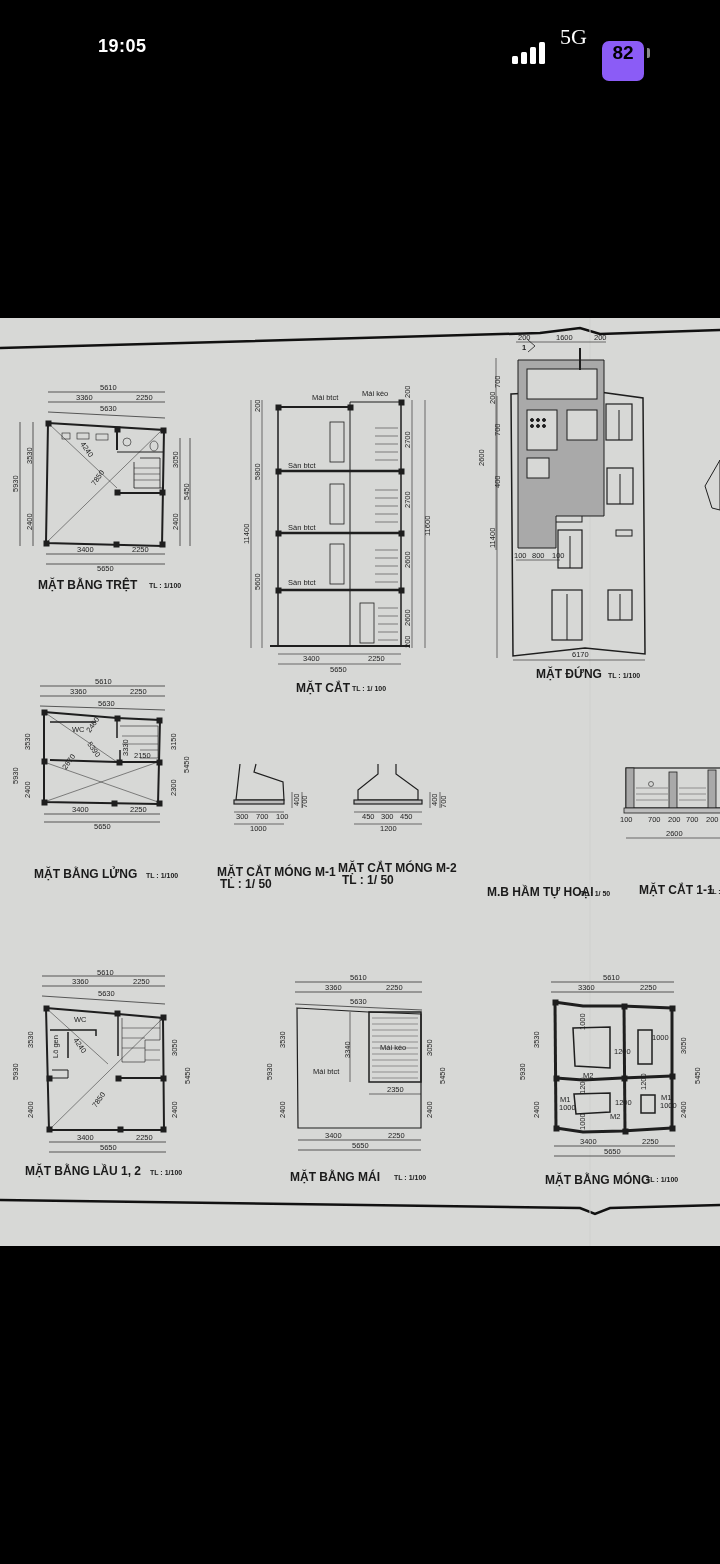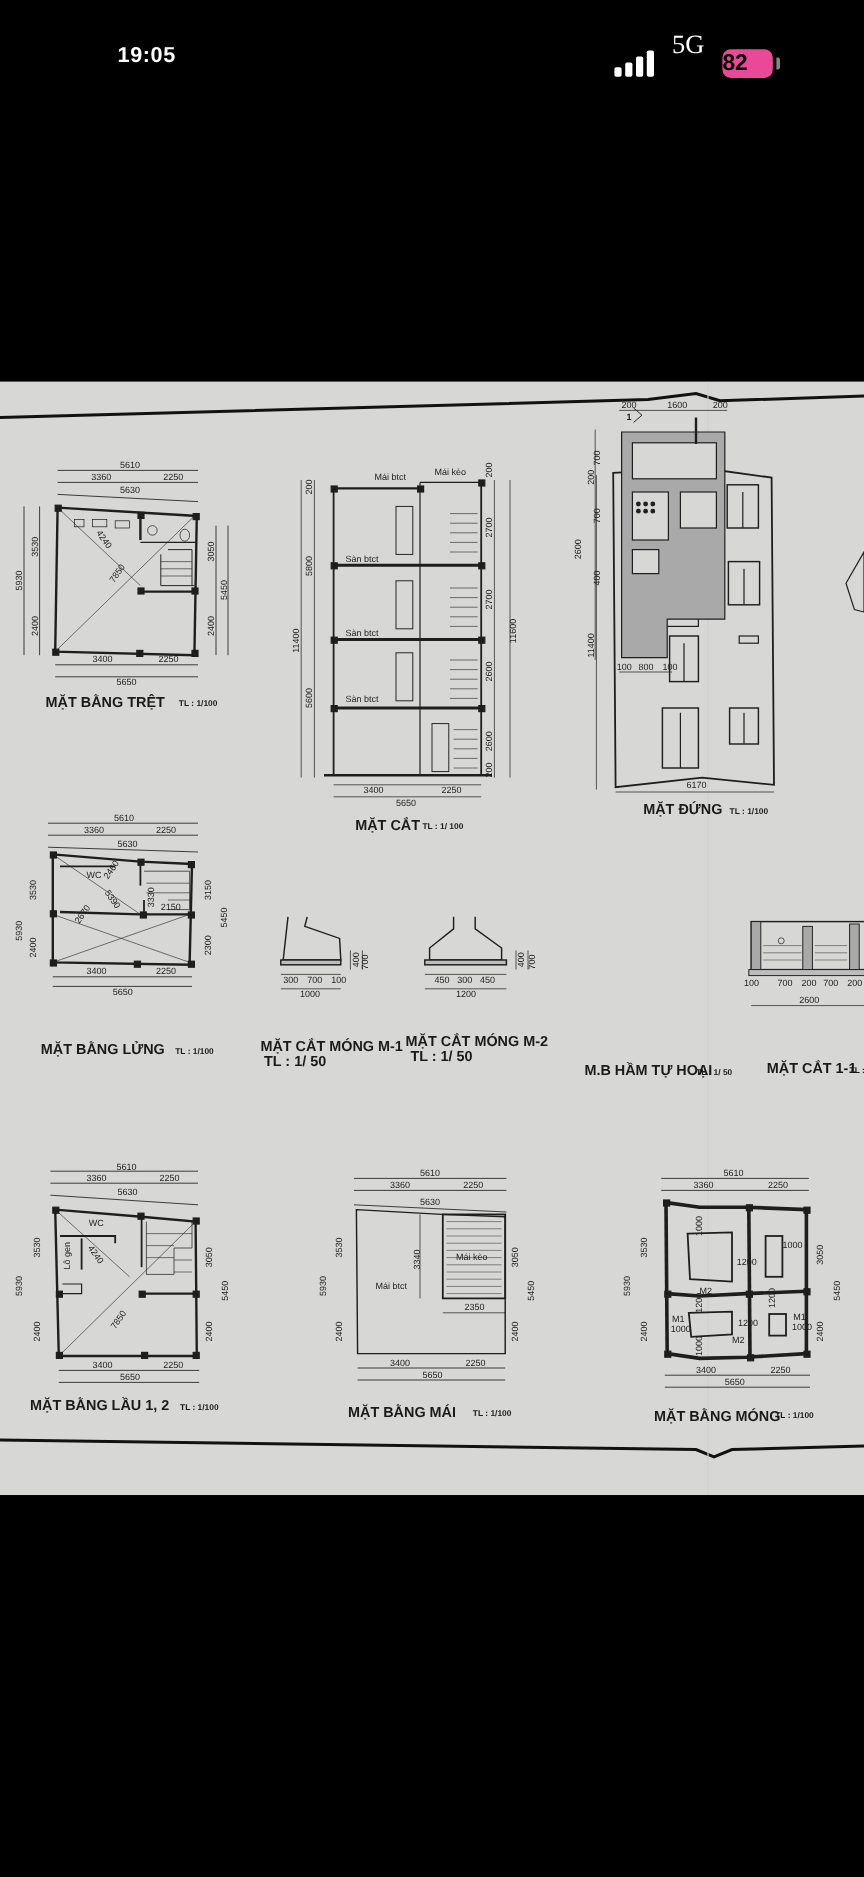--- a/index.html
+++ b/index.html
@@ -2,21 +2,21 @@
 <html><head>
 <meta charset="utf-8">
 <style>
   html,body{margin:0;padding:0;background:#000;}
   body{width:720px;height:1564px;position:relative;overflow:hidden;font-family:"Liberation Sans",sans-serif;}
   .status-bar{position:absolute;left:0;top:0;width:720px;height:110px;background:#000;color:#fff;}
   .time{position:absolute;left:98px;top:36px;font-size:18px;font-weight:600;letter-spacing:0.5px;font-family:"Liberation Sans",sans-serif;}
   .signal{position:absolute;left:512px;top:42px;width:36px;height:22px;}
   .signal span{position:absolute;bottom:0;width:6px;background:#fff;border-radius:1.5px;}
   .net{position:absolute;left:560px;top:24px;font-size:22px;font-family:Liberation Serif, serif;}
-  .battery{position:absolute;left:602px;top:41px;width:42px;height:24px;background:#ec4899;border-radius:7px;color:#000;font-weight:700;font-size:19px;line-height:24px;font-family:"Liberation Sans",sans-serif;}
+  .battery{position:absolute;left:602px;top:41px;width:42px;height:40px;background:#8b5cf6;border-radius:7px;color:#000;font-weight:700;font-size:19px;text-align:center;line-height:24px;font-family:"Liberation Sans",sans-serif;}
   .battery-tip{position:absolute;left:647px;top:48px;width:3px;height:10px;background:#888;border-radius:0 2px 2px 0;}
   .sheet{position:absolute;left:0;top:318px;width:720px;height:928px;background:#d7d8d6;overflow:hidden;}
   .sheet svg{position:absolute;left:0;top:0;}
   .title{font-family:"Liberation Sans",sans-serif;font-weight:700;fill:#1a1a1a;font-size:12px;}
   .scale{font-family:"Liberation Sans",sans-serif;font-weight:700;fill:#1a1a1a;font-size:7px;}
   .dim{font-family:"Liberation Sans",sans-serif;fill:#222;font-size:7.5px;}
   .bottom-area{position:absolute;left:0;top:1246px;width:720px;height:318px;background:#000;}
 </style>
 </head>
 <body>

